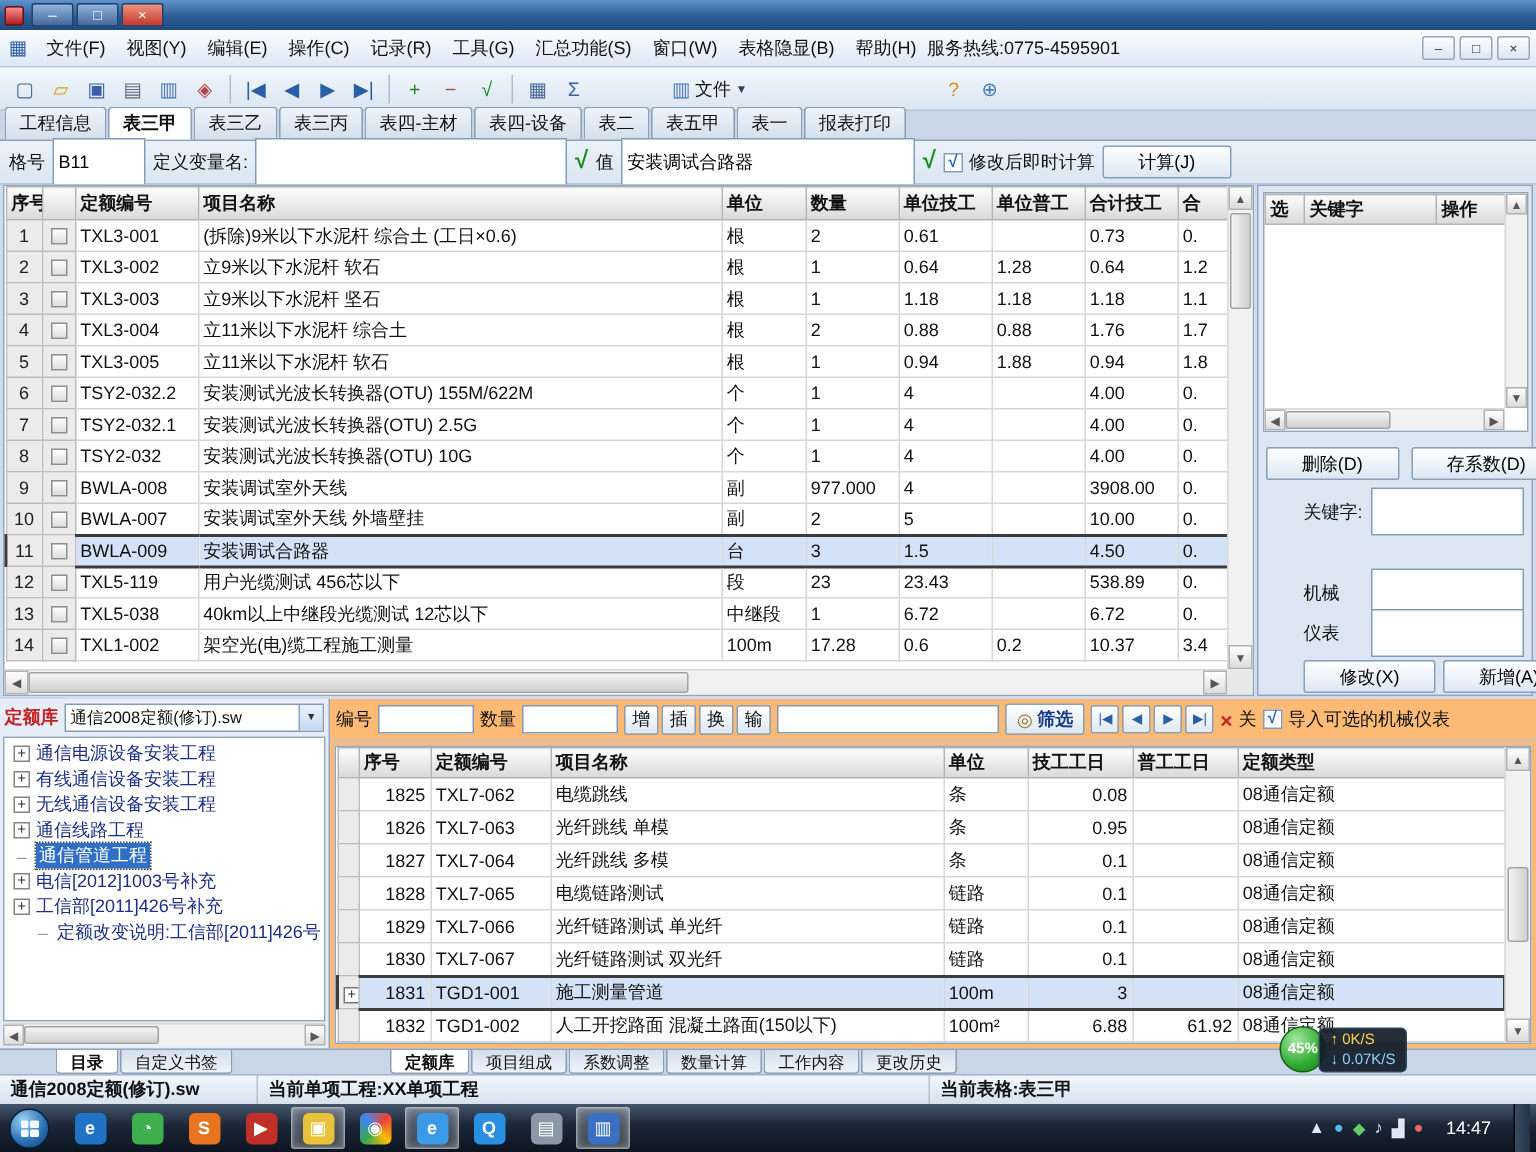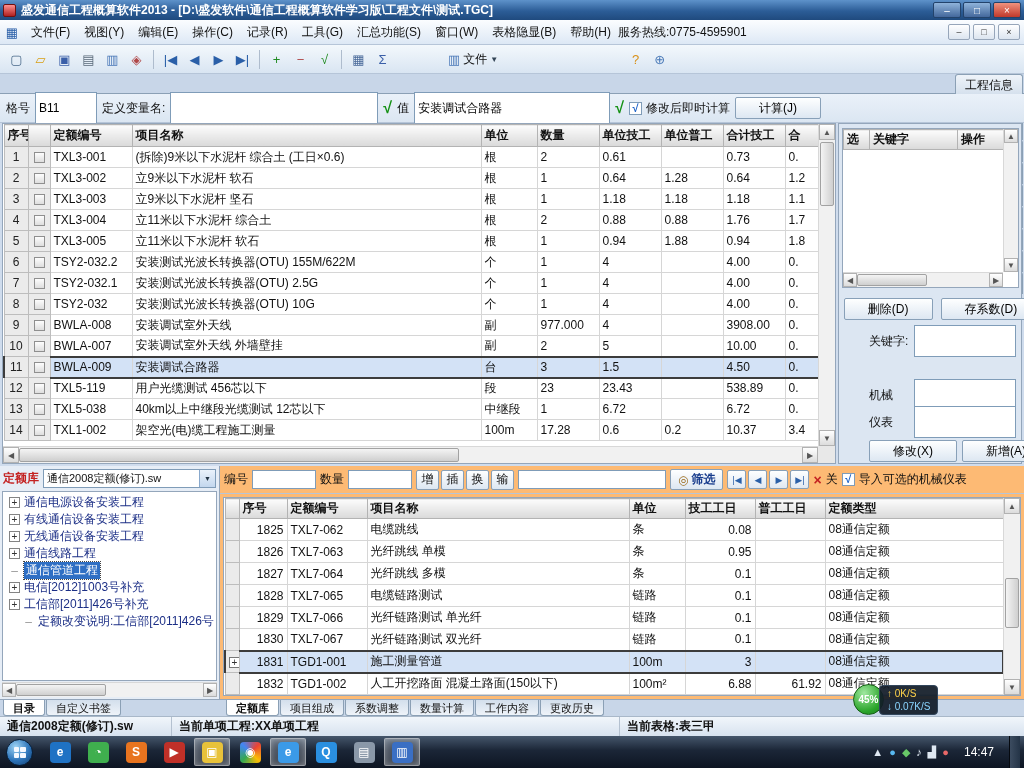--- a/index.html
+++ b/index.html
@@ -25,21 +25,21 @@
   
   .toolbar{position:absolute;top:45px;left:0;right:0;height:29px;background:linear-gradient(#f3f8fc,#d9e5f2);border-bottom:1px solid #b6c5d8;display:flex;align-items:center;padding:0 5px;gap:1px;}
   .tb-btn{height:23px;min-width:23px;display:flex;align-items:center;justify-content:center;gap:3px;padding:0 3px;border:1px solid transparent;border-radius:2px;}
   .tb-glyph{font-size:13px;line-height:1;}
   .tb-label{font-size:12px;}
   .tb-drop{font-size:8px;color:#345;}
   .tb-sep{width:1px;height:19px;background:#aebccd;margin:0 4px;flex:none;}
   .tb-space{flex:none;}
 
   
-  .tabbar{position:absolute;top:74px;left:0;right:0;height:20px;background:#c8d6e8;display:flex;align-items:flex-end;padding-left:3px;border-bottom:1px solid #8ba0b5;flex-direction:column;}
+  .tabbar{position:absolute;top:74px;left:0;right:0;height:20px;background:#c8d6e8;display:flex;align-items:flex-end;padding-left:3px;border-bottom:1px solid #8ba0b5;}
   .tab{border:1px solid #8ba0b5;border-bottom:none;background:linear-gradient(#eef3f9,#d3dfec);padding:2px 9px;margin-right:1px;border-radius:3px 3px 0 0;font-size:12px;white-space:nowrap;}
   .tab.active{background:#fff;font-weight:bold;}
 
   
   .formbar{position:absolute;top:94px;left:0;right:0;height:29px;background:linear-gradient(#eaf1f9,#dbe6f2);border-bottom:1px solid #b6c5d8;display:flex;align-items:center;padding:0 6px;gap:5px;}
   .flabel{white-space:nowrap;}
   .finput{height:32px;border:1px solid #7f9cb8;background:#fff;font:12px "Liberation Sans","DejaVu Sans",sans-serif;padding:0 3px;}
   .cellref{width:62px;}
   .varname{width:208px;}
   .valinput{width:196px;}
@@ -105,21 +105,21 @@
   .filter-label{color:#173b8c;font-weight:bold;}
   .navbtn{width:19px;height:19px;border:1px solid #88a0b8;background:linear-gradient(#feffff,#e0e8f2);color:#2a5fa8;font-size:9px;display:flex;align-items:center;justify-content:center;border-radius:2px;}
   .close-x{color:#c42222;font-weight:bold;font-size:14px;}
   .quotagrid{position:absolute;top:31px;left:3px;right:3px;bottom:3px;background:#fff;border:1px solid #94a6bb;overflow:hidden;}
   .quotagrid table.grid th{height:20px;}
   .quotagrid table.grid td{height:22px;}
   .quota-vscroll{top:0;right:0;bottom:0;}
 
   
   .bottomtabs{position:absolute;top:699px;left:0;right:0;height:17px;background:#c8d6e8;border-top:1px solid #94a6bb;display:flex;}
-  .bt-left{display:flex;width:220px;padding-left:3px;}
+  .bt-left{display:flex;width:220px;padding-left:3px;margin-left:34px;}
   .bt-right{display:flex;padding-left:6px;}
   .btab{border:1px solid #8ba0b5;border-top:none;background:linear-gradient(#d3dfec,#eef3f9);padding:1px 9px;margin-right:1px;border-radius:0 0 3px 3px;font-size:11px;white-space:nowrap;}
   .btab.active{background:#fff;font-weight:bold;}
 
   
   .statusbar{position:absolute;top:716px;left:0;right:0;height:20px;background:linear-gradient(#f1f6fb,#d7e2ef);border-top:1px solid #a9b8c9;display:flex;align-items:center;font-weight:bold;}
   .sb-panel{padding:0 7px;height:100%;display:flex;align-items:center;border-right:1px solid #b4c1d0;white-space:nowrap;overflow:hidden;}
   .sb1{width:172px;}
   .sb2{width:448px;}
   .sb3{flex:1;border-right:none;text-align:right;}
@@ -144,21 +144,20 @@
   .speedpill .up{color:#ffd24a;white-space:nowrap;}
   .speedpill .down{color:#8ad4ff;white-space:nowrap;}
 </style>
 </head>
 <body>
 
 <div class="window">
 
   <div class="titlebar">
     <span class="app-icon"></span>
-    <span class="title-text">盛发通信工程概算软件2013 - [D:\盛发软件\通信工程概算软件学习版\工程文件\测试.TGC]</span>
     <span class="win-btns">
       <span class="wbtn">–</span>
       <span class="wbtn">□</span>
       <span class="wbtn close">×</span>
     </span>
   </div>
 
   <div class="menubar">
     <span class="mdi-icon">▦</span>
     <span id="menu-items" style="display:flex;">

